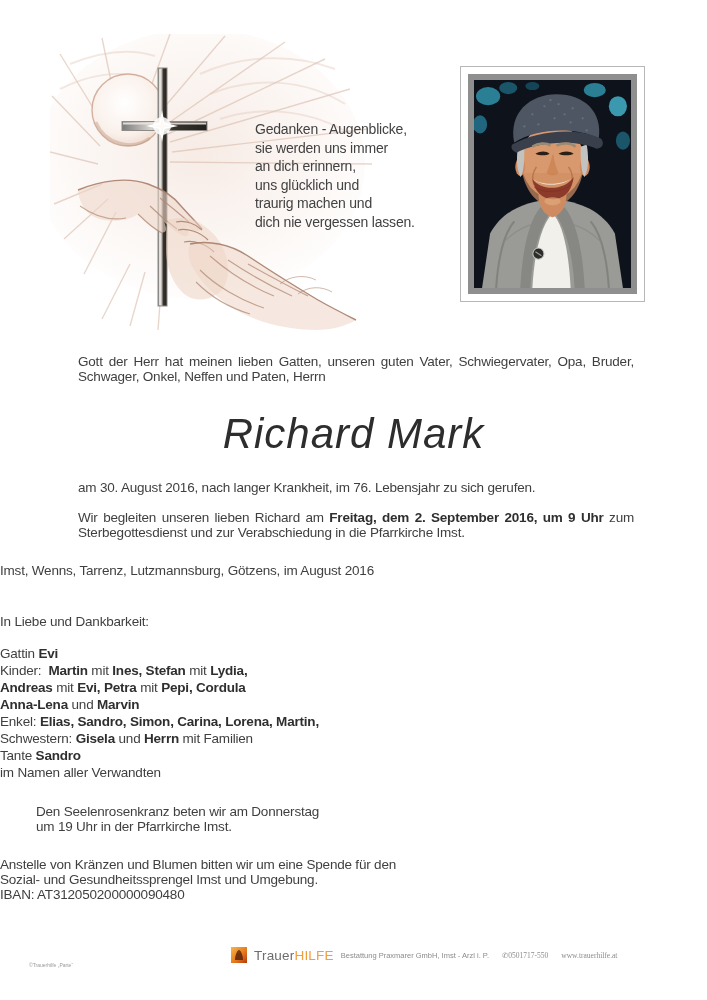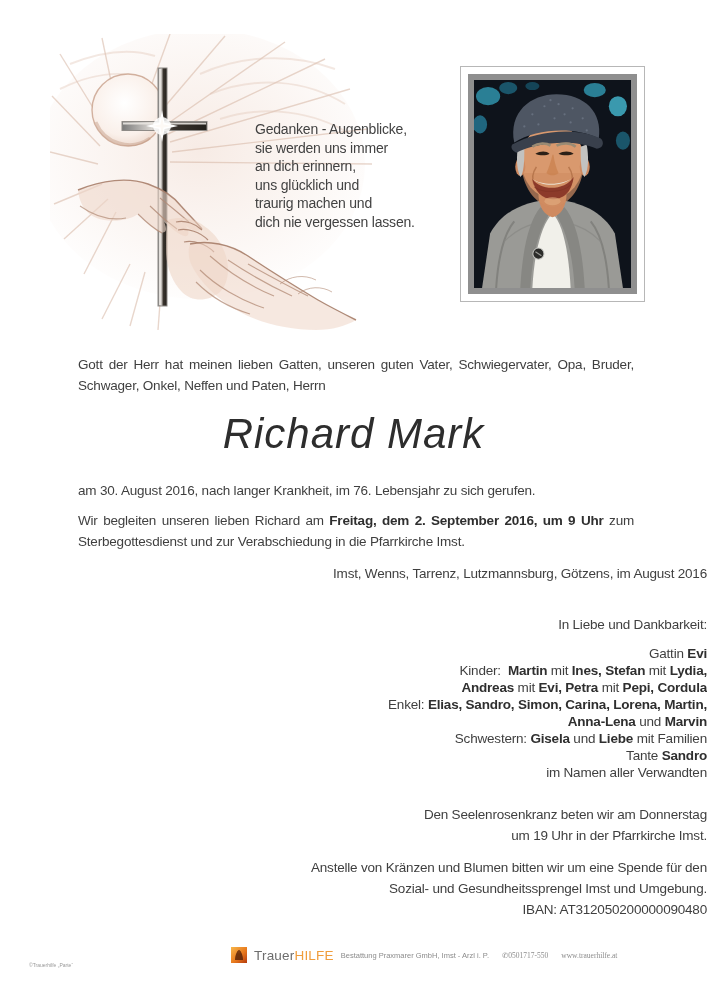--- a/index.html
+++ b/index.html
@@ -1,21 +1,21 @@
 <!DOCTYPE html>
 <html><head>
 <meta charset="utf-8">
 <style>
   html,body{margin:0;padding:0;background:#e8e8e8;}
   .page{
     position:relative;width:707px;height:1000px;margin:0 auto;background:#ffffff;
     font-family:"Liberation Sans",sans-serif;color:#3f3f3f;overflow:hidden;
   }
-  .txt{position:absolute;letter-spacing:-0.2px;font-size:13.5px;line-height:21px;}
-  .center{text-align:right;}
+  .txt{position:absolute;letter-spacing:-0.2px;font-size:13.5px;line-height:15px;}
+  .center{text-align:left;}
   .justify{text-align:justify;}
   .b{font-weight:700;color:#2f2f2f;}
   .verse{left:255px;top:120px;width:185px;font-size:14px;line-height:18.5px;color:#424242;}
   .name{
     position:absolute;left:0;right:0;top:410px;text-align:center;
     font-style:italic;font-weight:400;font-size:42px;line-height:48px;
     color:#2d2d2d;letter-spacing:1px;
   }
   .artwork{position:absolute;left:50px;top:34px;width:370px;height:312px;}
   .photo-frame{
@@ -221,23 +221,23 @@
   <p class="txt justify" style="left:78px;top:510px;width:556px;margin:0;"><span>Wir begleiten unseren lieben Richard am </span><span class="b">Freitag, dem 2. September 2016, um 9 Uhr</span><span> zum Sterbegottesdienst und zur Verabschiedung in die Pfarrkirche Imst.</span></p>
 
   <div class="txt center" style="left:0;right:0;top:563px;">Imst, Wenns, Tarrenz, Lutzmannsburg, Götzens, im August 2016</div>
 
   <div class="txt center" style="left:0;right:0;top:614px;">In Liebe und Dankbarkeit:</div>
 
   <div class="txt center" style="left:0;right:0;top:645px;line-height:17px;">
     <div><span>Gattin </span><span class="b">Evi</span></div>
     <div><span>Kinder:&nbsp; </span><span class="b">Martin</span><span> mit </span><span class="b">Ines, Stefan</span><span> mit </span><span class="b">Lydia,</span></div>
     <div><span class="b">Andreas</span><span> mit </span><span class="b">Evi, Petra</span><span> mit </span><span class="b">Pepi, Cordula</span></div>
+    <div><span class="b">Anna-Lena</span><span> und </span><span class="b">Marvin</span></div>
     <div><span>Enkel: </span><span class="b">Elias, Sandro, Simon, Carina, Lorena, Martin,</span></div>
-    <div><span class="b">Anna-Lena</span><span> und </span><span class="b">Marvin</span></div>
-    <div><span>Schwestern: </span><span class="b">Gisela</span><span> und </span><span class="b">Liebe</span><span> mit Familien</span></div>
+    <div><span>Schwestern: </span><span class="b">Gisela</span><span> und </span><span class="b">Herrn</span><span> mit Familien</span></div>
     <div><span>Tante </span><span class="b">Sandro</span></div>
     <div><span>im Namen aller Verwandten</span></div>
   </div>
 
   <div class="txt center" style="left:0;right:0;top:804px;padding-left:36px;">
     <div>Den Seelenrosenkranz beten wir am Donnerstag</div>
     <div>um 19 Uhr in der Pfarrkirche Imst.</div>
   </div>
 
   <div class="txt center" style="left:0;right:0;top:857px;">

